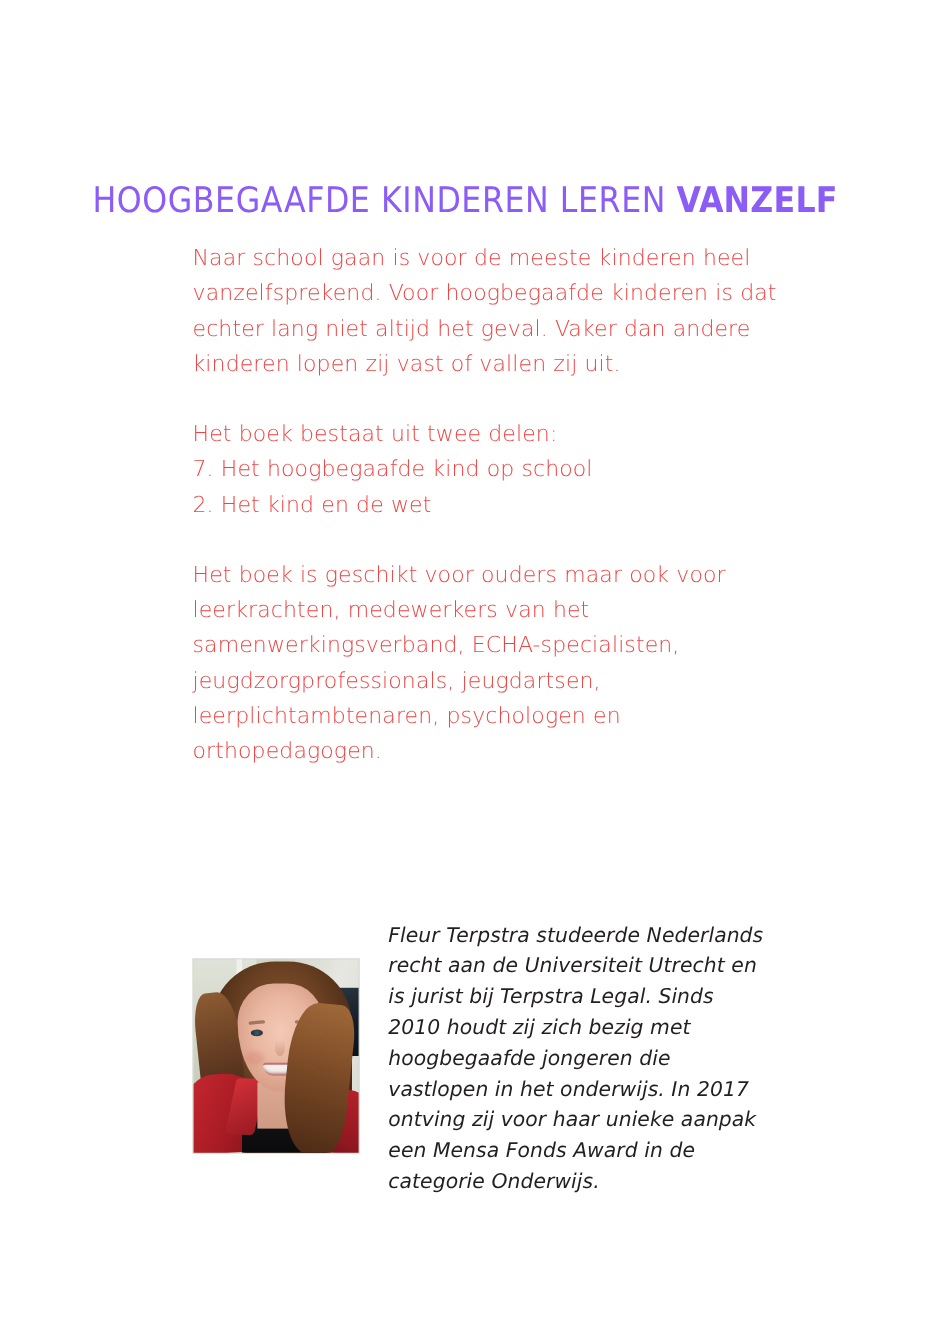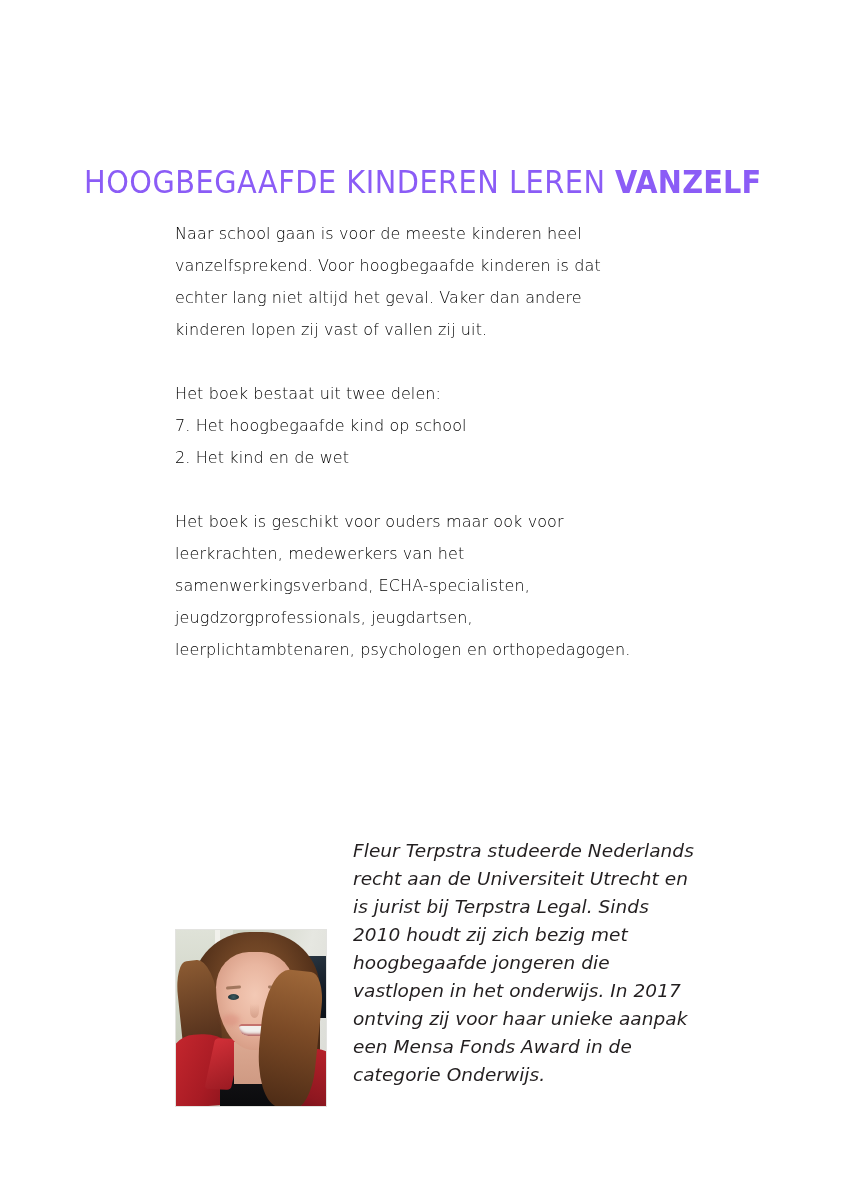--- a/index.html
+++ b/index.html
@@ -42,39 +42,39 @@
   }
 
   
   .body-col {
     position: absolute;
     left: 175px;
     top: 218px;
     width: 540px;
   }
   .para {
-    color: #000000;
+    color: #ef4444;
     font-family: "DejaVu Sans", "Liberation Sans", sans-serif;
-    font-size: 16px;
+    font-size: 20px;
     font-weight: 300;
     line-height: 32px;
     letter-spacing: 0.1px;
     margin: 0 0 32px 0;
     white-space: pre-line;
   }
   .para:last-child { margin-bottom: 3px; }
 
   
   .author-block {
     position: absolute;
     left: 175px;
     top: 812px;
     width: 560px;
     display: flex;
-    align-items: flex-end;
+    align-items: center;
   }
 
   .photo-frame {
     width: 152px;
     height: 178px;
     flex: 0 0 152px;
     position: relative;
     overflow: hidden;
     background: #cfd3c6;
     border: 1px solid #e3e3e0;

